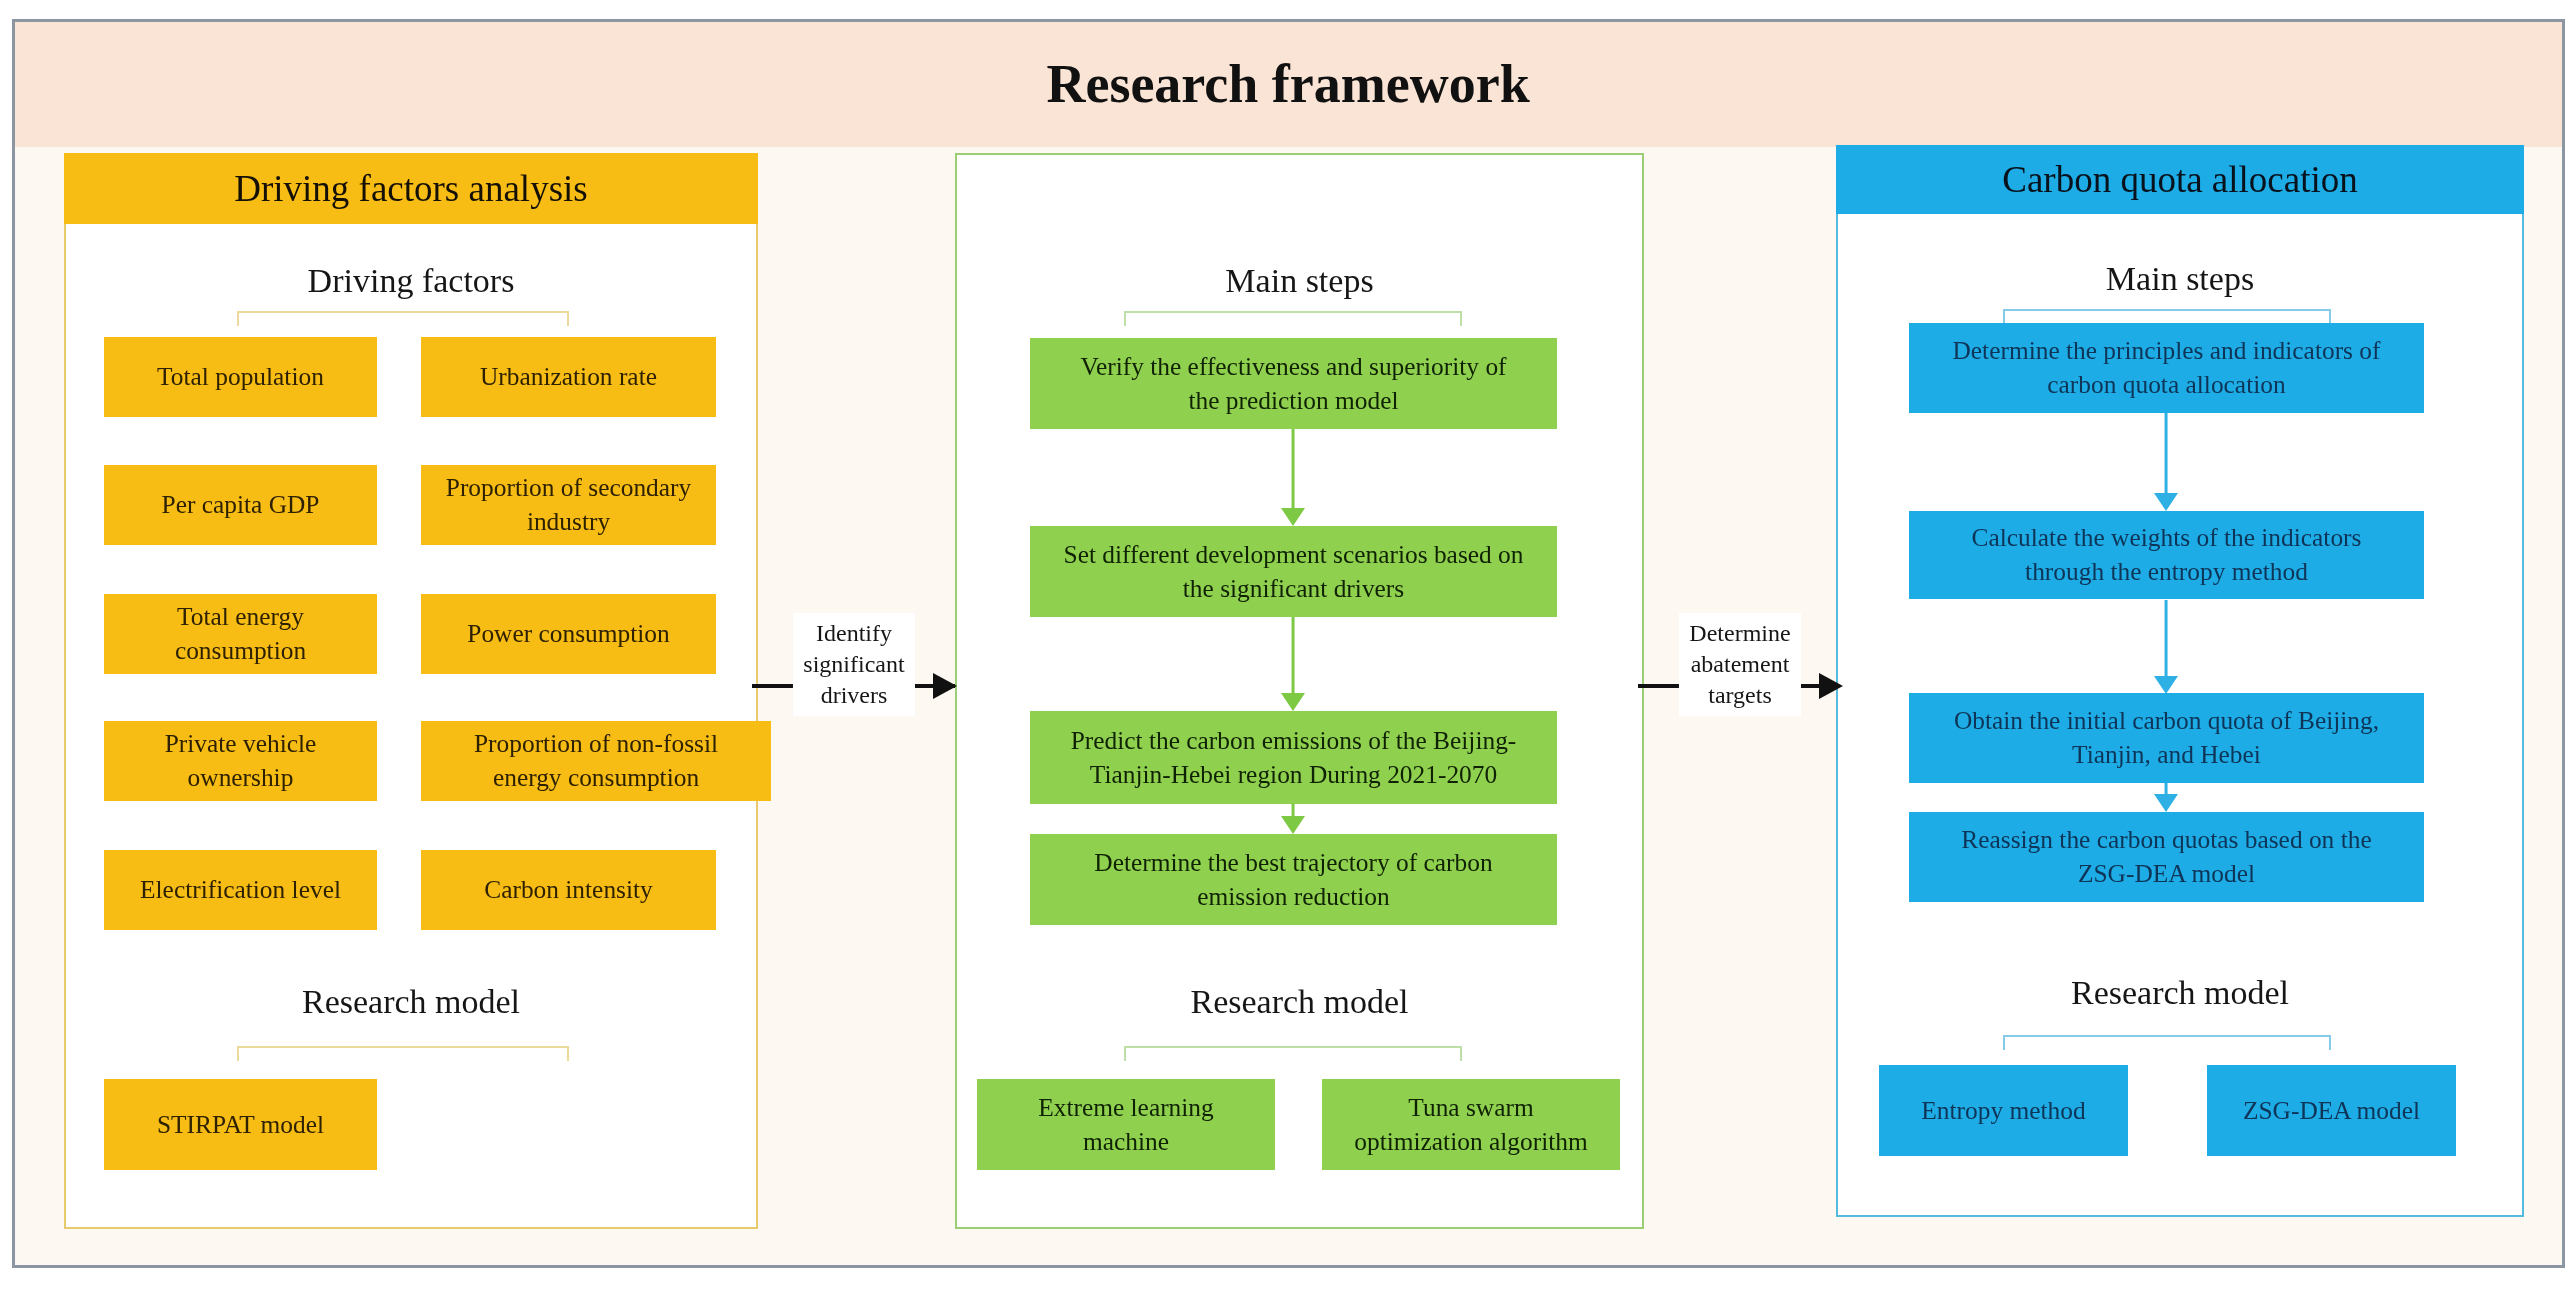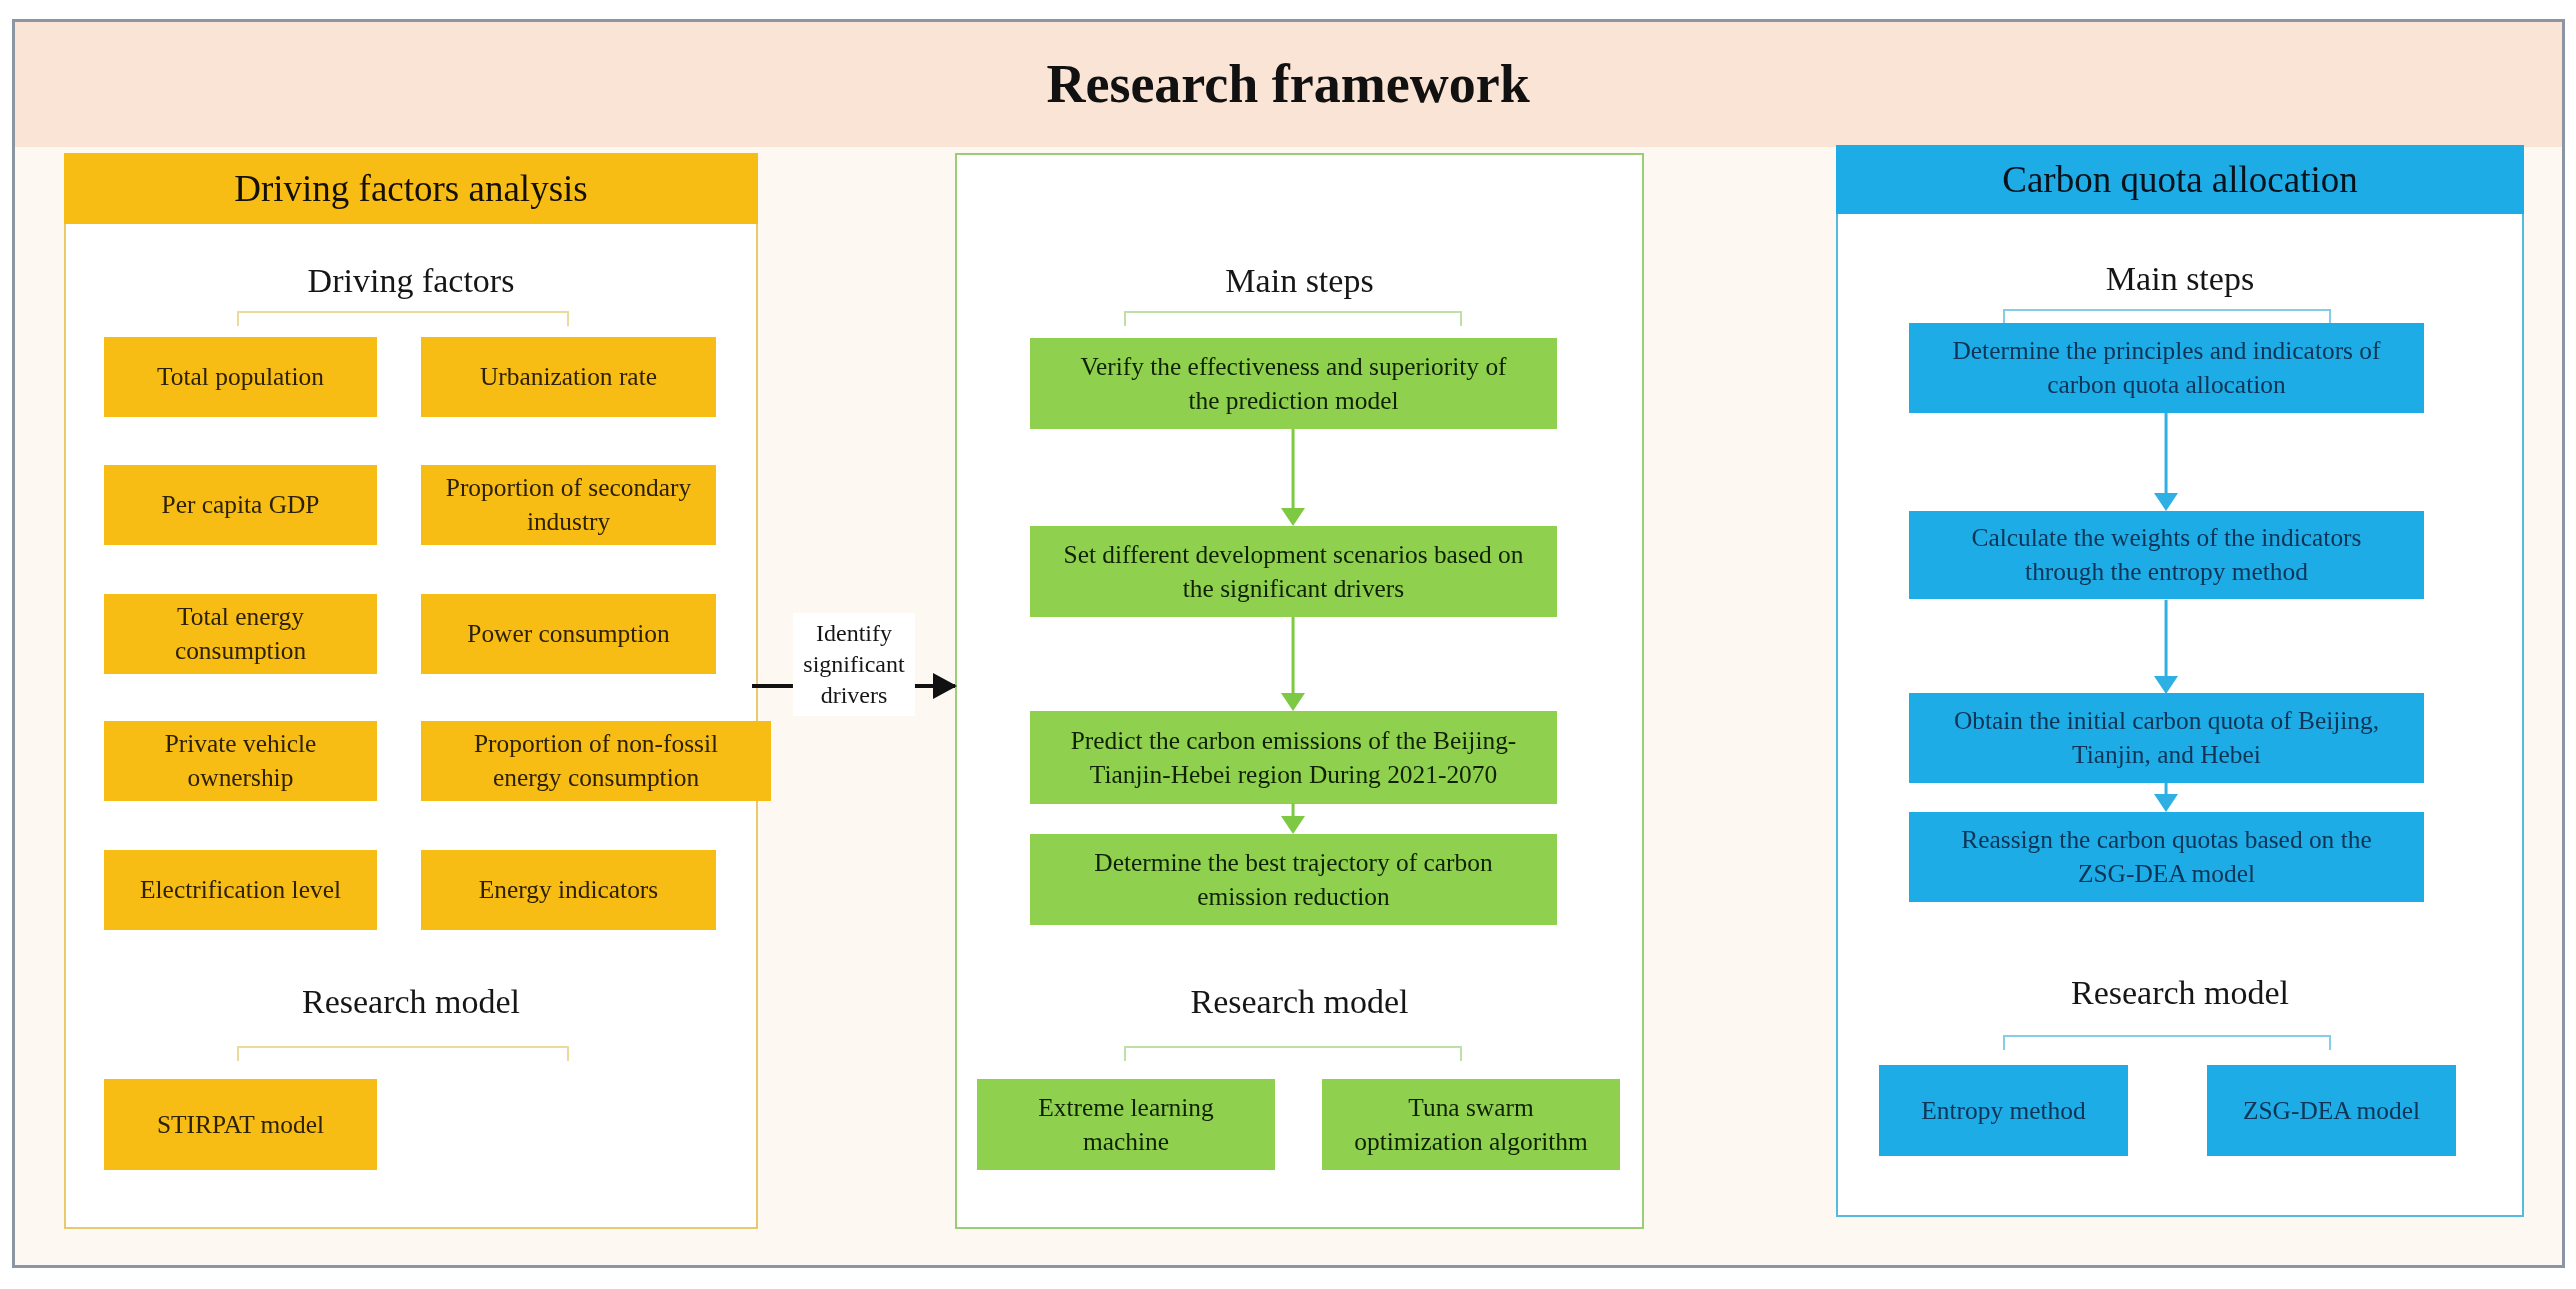--- a/index.html
+++ b/index.html
@@ -76,21 +76,21 @@
     <div class="box" style="left:355px;top:310px;width:295px;height:80px;">Proportion of secondary
 industry</div>
     <div class="box" style="left:38px;top:439px;width:273px;height:80px;">Total energy
 consumption</div>
     <div class="box" style="left:355px;top:439px;width:295px;height:80px;">Power consumption</div>
     <div class="box" style="left:38px;top:566px;width:273px;height:80px;">Private vehicle
 ownership</div>
     <div class="box" style="left:355px;top:566px;width:350px;height:80px;">Proportion of non-fossil
 energy consumption</div>
     <div class="box" style="left:38px;top:695px;width:273px;height:80px;">Electrification level</div>
-    <div class="box" style="left:355px;top:695px;width:295px;height:80px;">Energy indicators</div>
+    <div class="box" style="left:355px;top:695px;width:295px;height:80px;">Carbon intensity</div>
 
     <div class="group-label" style="top:828px;">Research model</div>
     <div class="bracket" style="left:171px;top:891px;width:332px;"></div>
     <div class="box" style="left:38px;top:924px;width:273px;height:91px;">STIRPAT model</div>
   </div>
 
   <div class="connector" style="left:752px;top:613px;">
     <div class="hline"></div>
     <div class="label">Identify
 significant
@@ -124,20 +124,27 @@
 emission reduction</div>
 
     <div class="group-label" style="top:828px;">Research model</div>
     <div class="bracket" style="left:167px;top:891px;width:338px;"></div>
     <div class="box" style="left:20px;top:924px;width:298px;height:91px;">Extreme learning
 machine</div>
     <div class="box" style="left:365px;top:924px;width:298px;height:91px;">Tuna swarm
 optimization algorithm</div>
   </div>
 
+  <div class="connector" style="left:1638px;top:613px;">
+    <div class="hline"></div>
+    <div class="label">Determine
+abatement
+targets</div>
+    <div class="head"></div>
+  </div>
 
   <div class="panel p3">
     <div class="panel-header" style="height:69px;">Carbon quota allocation</div>
     <div class="group-label" style="top:113px;">Main steps</div>
     <div class="bracket" style="left:165px;top:162px;width:328px;"></div>
 
     <div class="box" style="left:71px;top:176px;width:515px;height:90px;">Determine the principles and indicators of
 carbon quota allocation</div>
     <div class="varrow" style="left:315px;top:266px;height:98px;">
         <div class="stem"></div>

